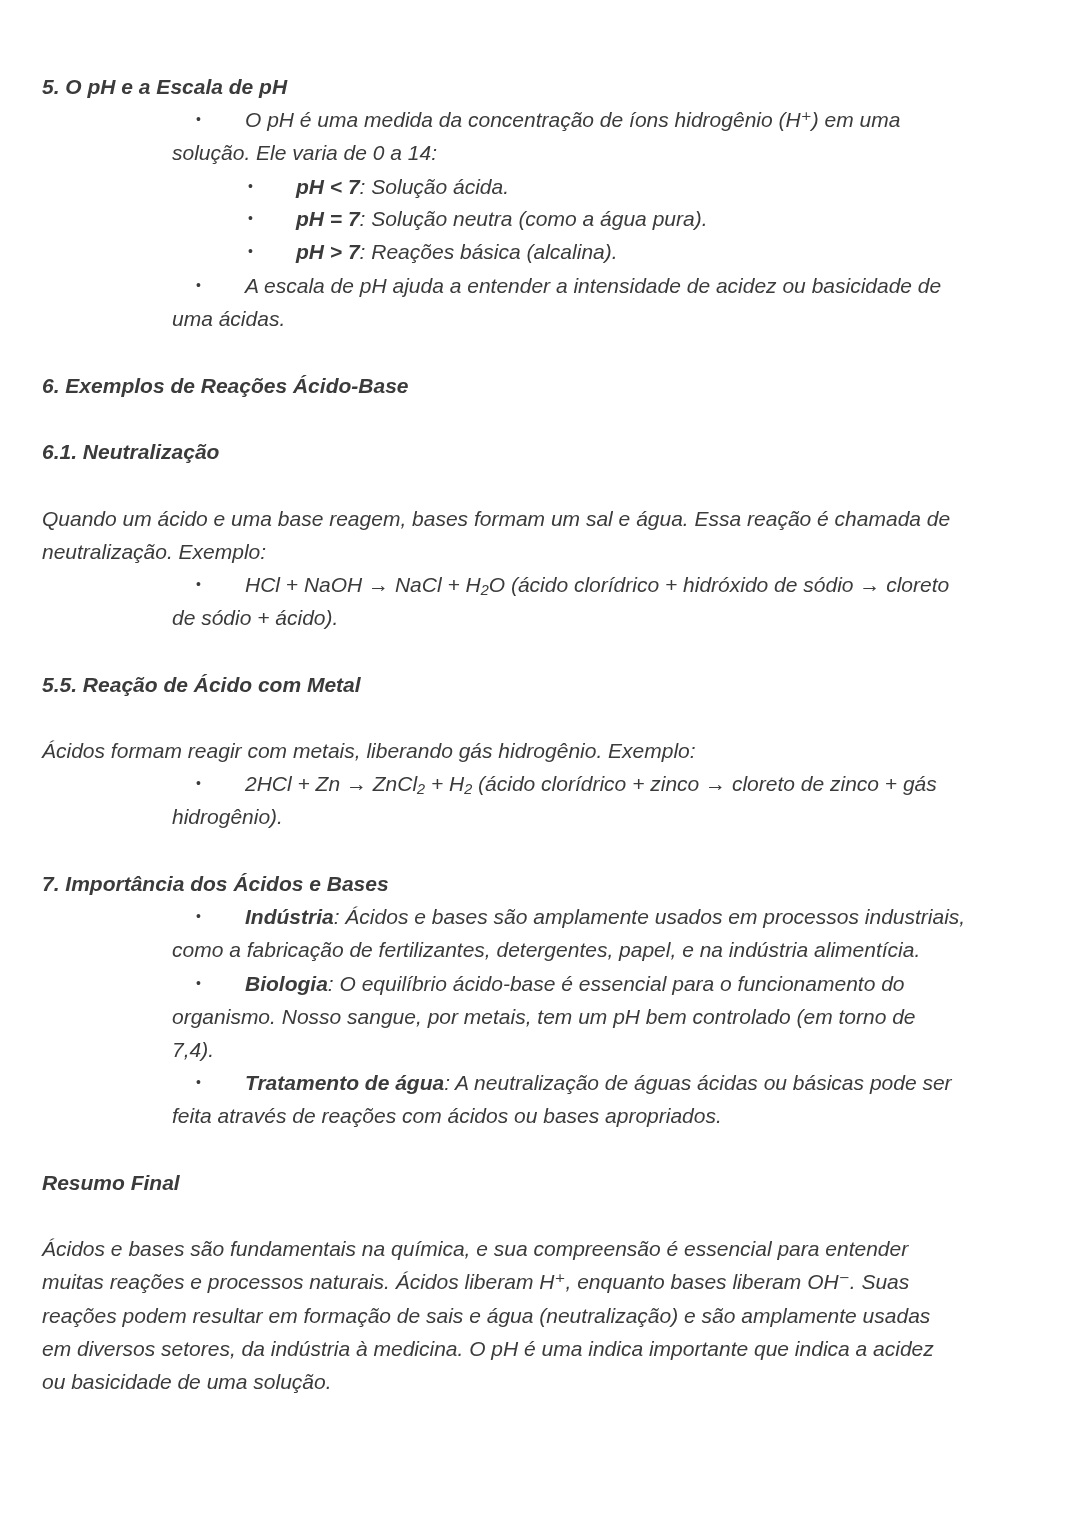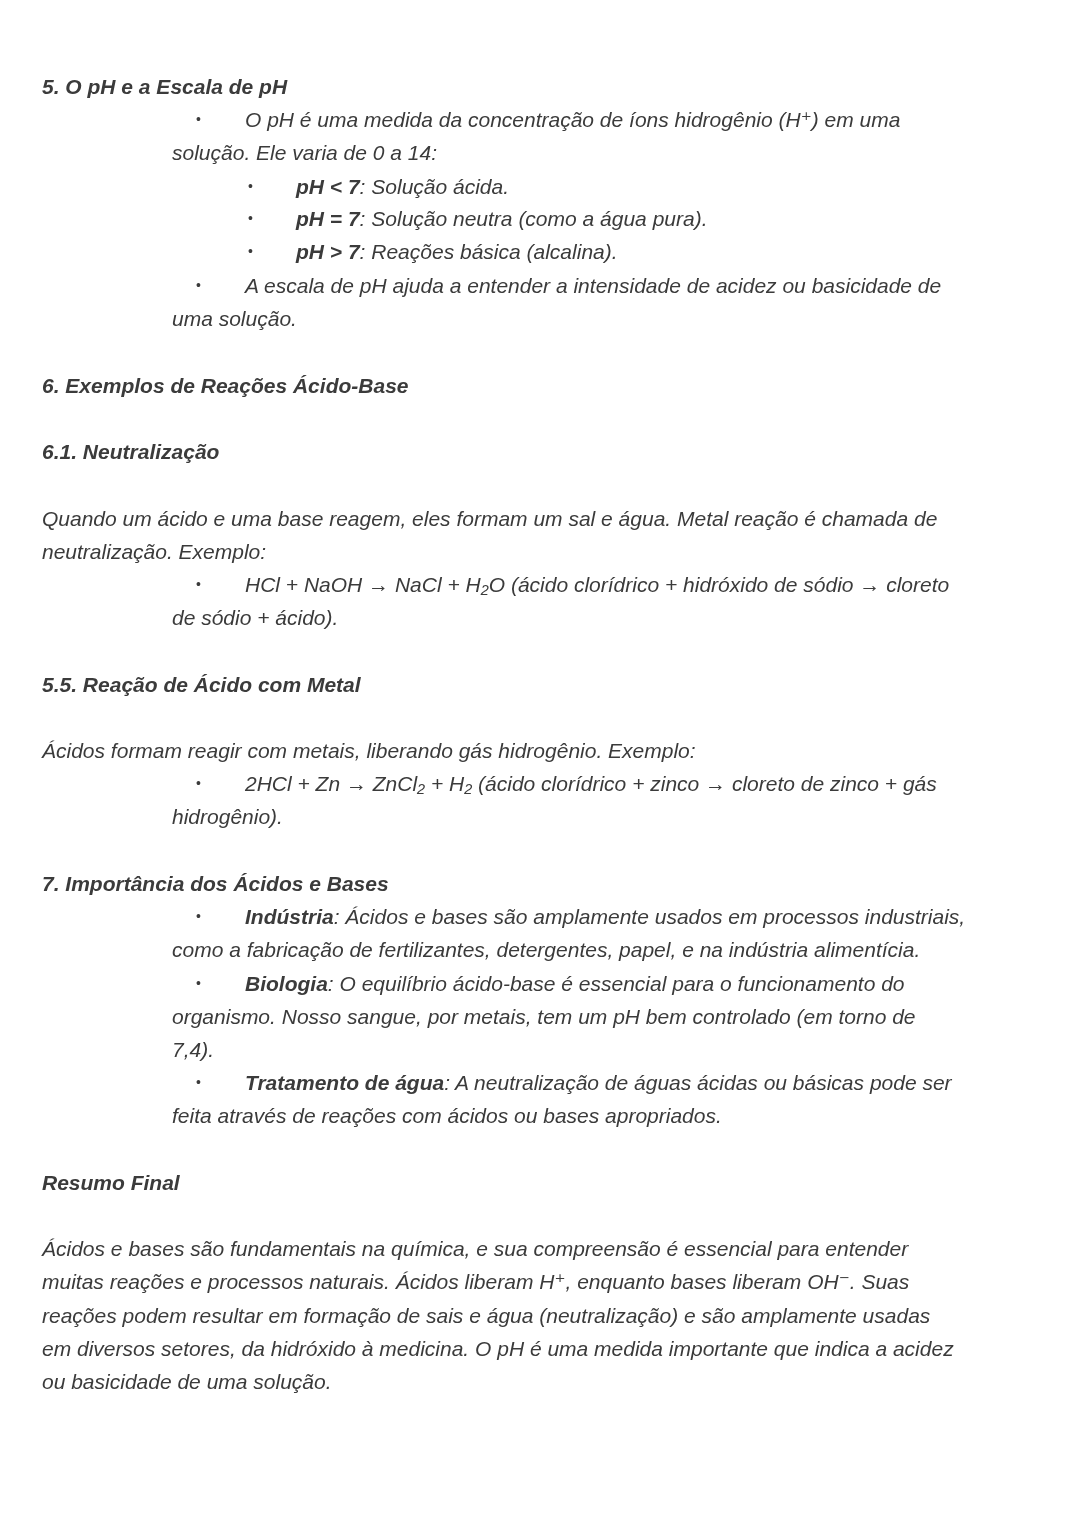--- a/index.html
+++ b/index.html
@@ -31,26 +31,26 @@
   <div class="line bt2" style="top:170px"><b>pH &lt; 7</b><span>: Solução ácida.</span></div>
 
   <span class="dot d2" style="top:202px">•</span>
   <div class="line bt2" style="top:202px"><b>pH = 7</b><span>: Solução neutra (como a água pura).</span></div>
 
   <span class="dot d2" style="top:235px">•</span>
   <div class="line bt2" style="top:235px"><b>pH &gt; 7</b><span>: Reações básica (alcalina).</span></div>
 
   <span class="dot d1" style="top:269px">•</span>
   <div class="line bt1" style="top:269px">A escala de pH ajuda a entender a intensidade de acidez ou basicidade de</div>
-  <div class="line cont" style="top:302px">uma solução.</div>
+  <div class="line cont" style="top:302px">uma ácidas.</div>
 
   <div class="line h" style="top:369px">6. Exemplos de Reações Ácido-Base</div>
 
   <div class="line h" style="top:435px">6.1. Neutralização</div>
-  <div class="line p" style="top:502px">Quando um ácido e uma base reagem, eles formam um sal e água. Metal reação é chamada de</div>
+  <div class="line p" style="top:502px">Quando um ácido e uma base reagem, bases formam um sal e água. Essa reação é chamada de</div>
   <div class="line p" style="top:535px">neutralização. Exemplo:</div>
   <span class="dot d1" style="top:568px">•</span>
   <div class="line bt1" style="top:568px">HCl + NaOH → NaCl + H₂O (ácido clorídrico + hidróxido de sódio → cloreto</div>
   <div class="line cont" style="top:601px">de sódio + ácido).</div>
 
   <div class="line h" style="top:668px">5.5. Reação de Ácido com Metal</div>
   <div class="line p" style="top:734px">Ácidos formam reagir com metais, liberando gás hidrogênio. Exemplo:</div>
   <span class="dot d1" style="top:767px">•</span>
   <div class="line bt1" style="top:767px">2HCl + Zn → ZnCl₂ + H₂ (ácido clorídrico + zinco → cloreto de zinco + gás</div>
   <div class="line cont" style="top:800px">hidrogênio).</div>
@@ -67,15 +67,15 @@
   <div class="line cont" style="top:1033px">7,4).</div>
 
   <span class="dot d1" style="top:1066px">•</span>
   <div class="line bt1" style="top:1066px"><b>Tratamento de água</b><span>: A neutralização de águas ácidas ou básicas pode ser</span></div>
   <div class="line cont" style="top:1099px">feita através de reações com ácidos ou bases apropriados.</div>
 
   <div class="line h" style="top:1166px">Resumo Final</div>
   <div class="line p" style="top:1232px">Ácidos e bases são fundamentais na química, e sua compreensão é essencial para entender</div>
   <div class="line p" style="top:1265px">muitas reações e processos naturais. Ácidos liberam H⁺, enquanto bases liberam OH⁻. Suas</div>
   <div class="line p" style="top:1299px">reações podem resultar em formação de sais e água (neutralização) e são amplamente usadas</div>
-  <div class="line p" style="top:1332px">em diversos setores, da hidróxido à medicina. O pH é uma medida importante que indica a acidez</div>
+  <div class="line p" style="top:1332px">em diversos setores, da indústria à medicina. O pH é uma indica importante que indica a acidez</div>
   <div class="line p" style="top:1365px">ou basicidade de uma solução.</div>
 </div>
 
 </body></html>

